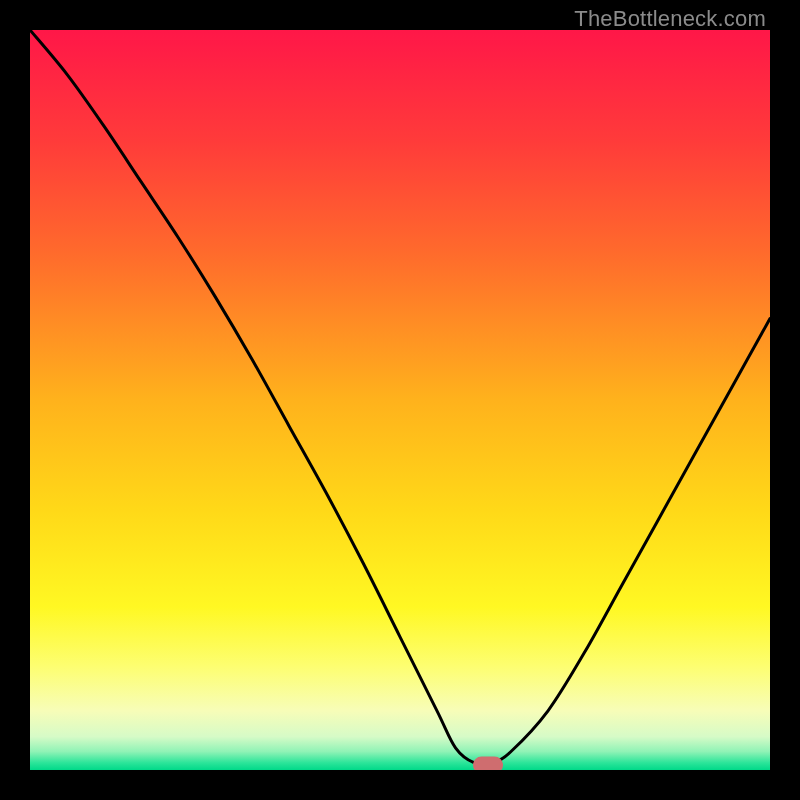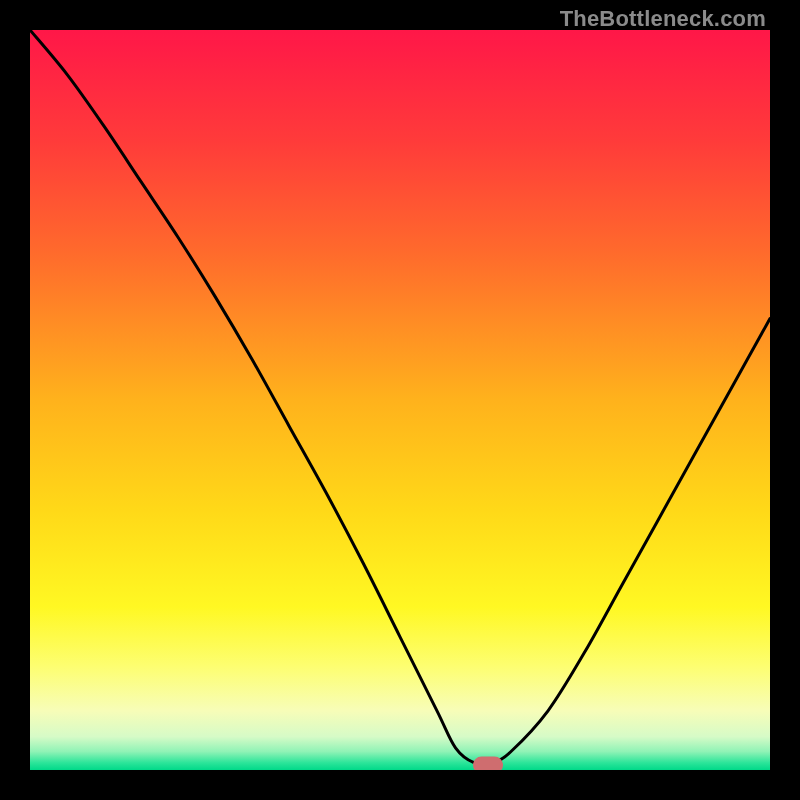--- a/index.html
+++ b/index.html
@@ -39,21 +39,21 @@
     top: 0;
     width: 100%;
     height: 100%;
   }
   .watermark {
     position: absolute;
     top: 6px;
     right: 34px;
     font-family: Arial, Helvetica, sans-serif;
     font-size: 22px;
-    font-weight: 700;
+    font-weight: 400;
     color: #8b8b8b;
     letter-spacing: 0.2px;
   }
   .marker {
     position: absolute;
     border-radius: 9px;
     transform: translate(-50%, -50%);
   }
 </style>
 </head>

